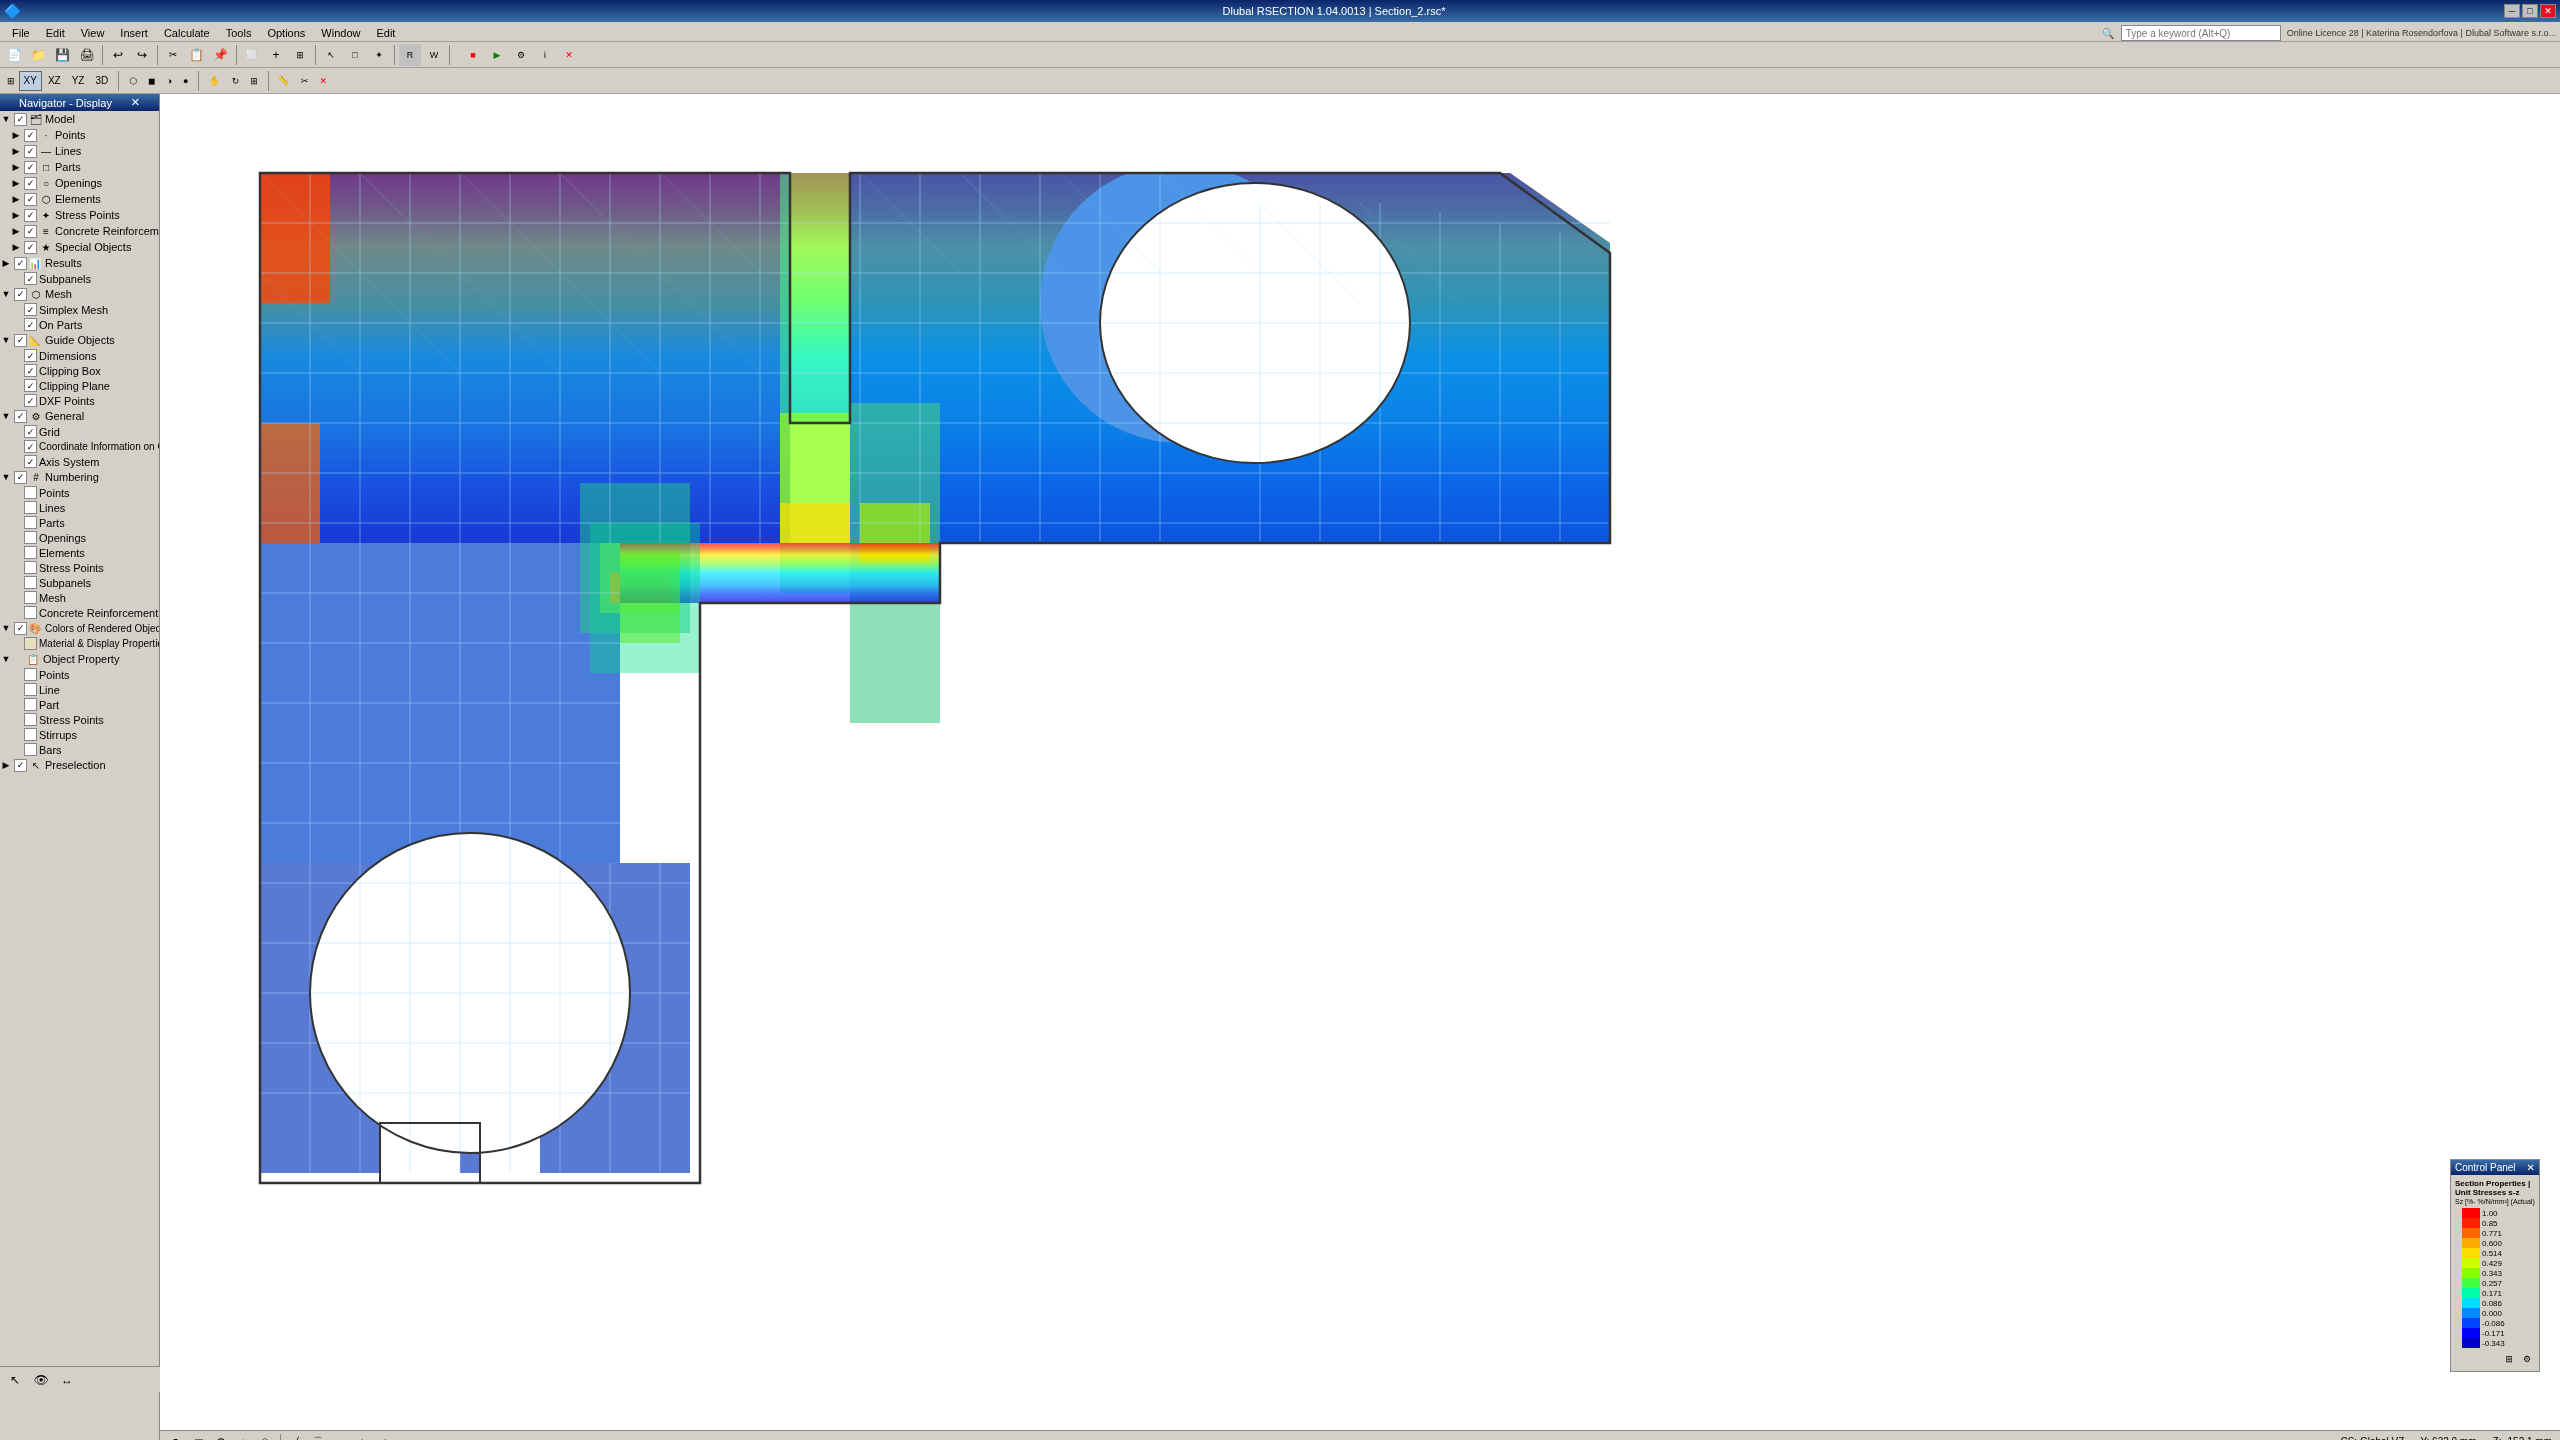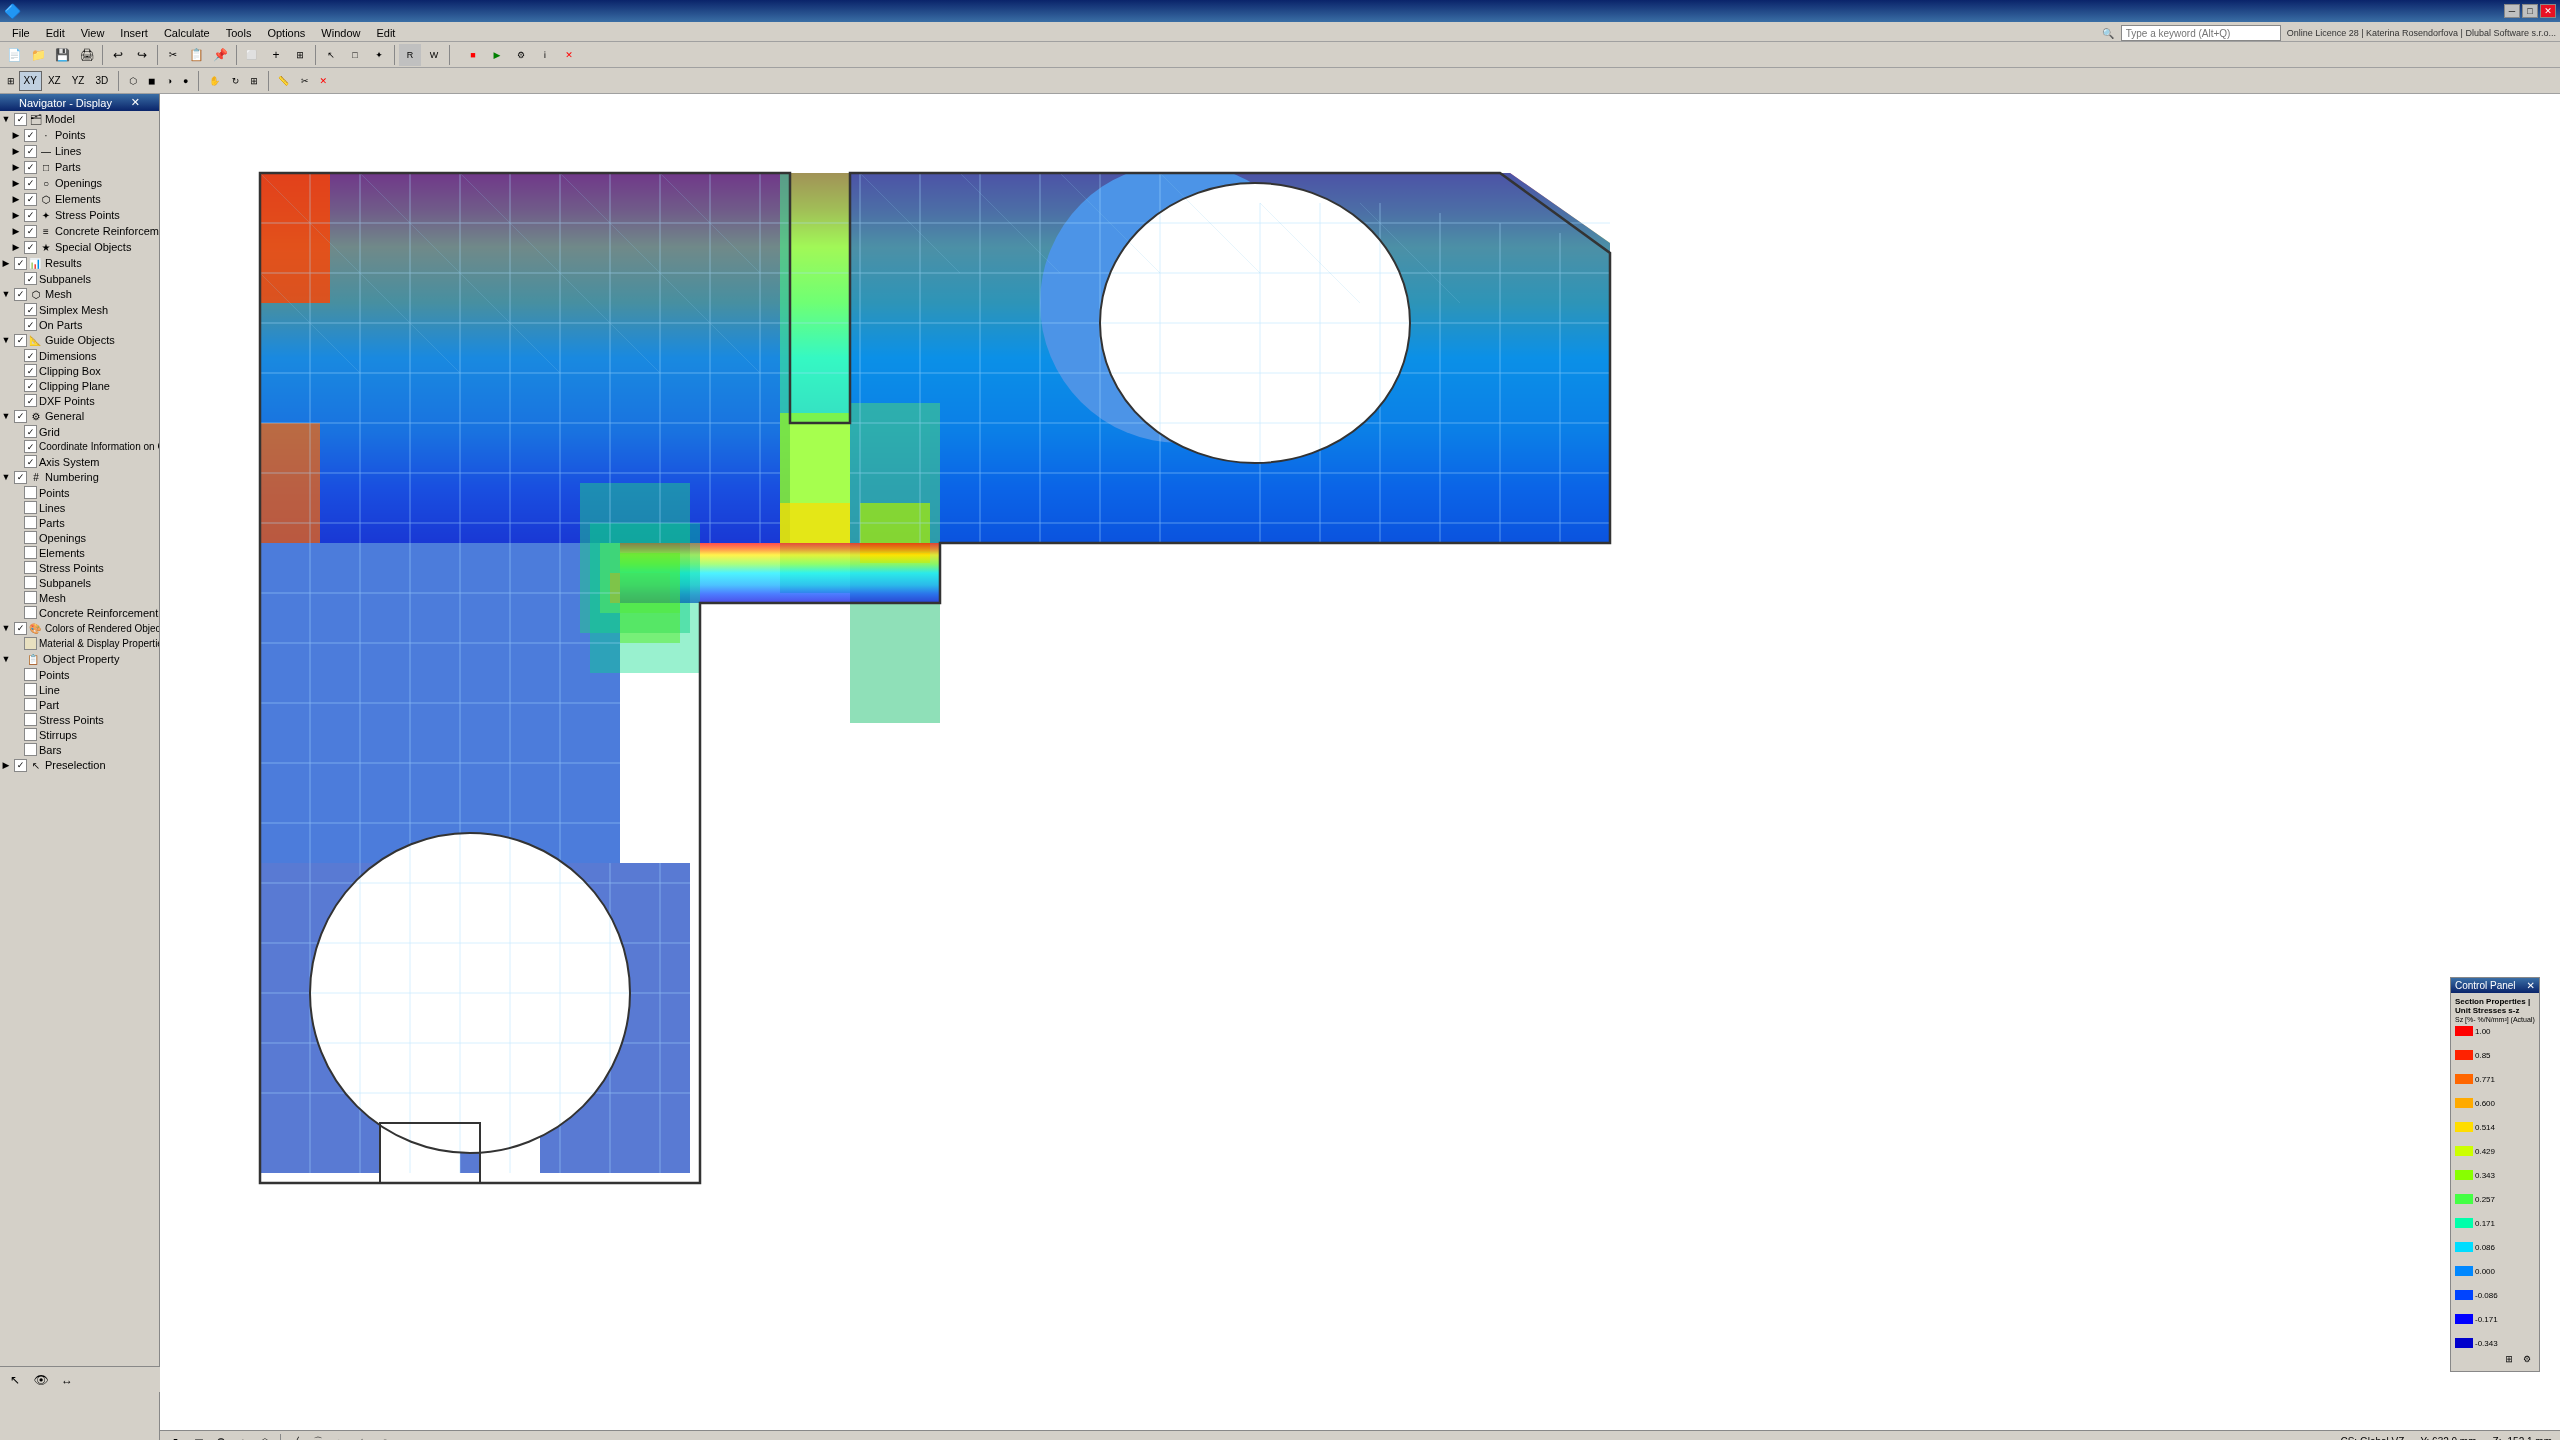--- a/index.html
+++ b/index.html
@@ -99,21 +99,21 @@
     #cp-header {
       background: linear-gradient(to bottom, #3a6ea5, #0a246a);
       color: #fff; padding: 2px 4px; font-size: 10px;
       display: flex; align-items: center; justify-content: space-between;
     }
     #cp-close { cursor: pointer; font-size: 10px; color: #fff; }
     #cp-content { padding: 4px; }
     #cp-subtitle { font-size: 8px; margin-bottom: 4px; }
 
     
-    #legend-container { display: flex; flex-direction: column; gap: 14px; }
+    #legend-container { display: flex; flex-direction: column; gap: 0; margin-left: 7px; }
     .legend-row { display: flex; align-items: center; gap: 2px; font-size: 8px; }
     .legend-color { width: 18px; height: 10px; flex-shrink: 0; }
     .legend-value { font-size: 8px; }
 
     
     #toolbar2 {
       width: 100%; height: 26px; background: #d4d0c8;
       display: flex; align-items: center; padding: 2px 4px; gap: 2px;
       border-bottom: 1px solid #a0a0a0; position: relative;
     }
@@ -130,20 +130,21 @@
     
     #fem-svg { width: 100%; height: 100%; }
   </style>
 </head>
 <body>
 
 <div id="title-bar">
   <div style="width:160px; display:flex; align-items:center; gap:4px;">
     <span style="font-size:14px;">🔷</span>
   </div>
+  <div class="title">Dlubal RSECTION 1.04.0013 | Section_2.rsc*</div>
   <div class="win-controls">
     <div class="win-btn">─</div>
     <div class="win-btn">□</div>
     <div class="win-btn" style="background:#e81123; color:#fff;">✕</div>
   </div>
 </div>
 
 <div id="menu-bar">
   <div class="menu-item">File</div>
   <div class="menu-item">Edit</div>

